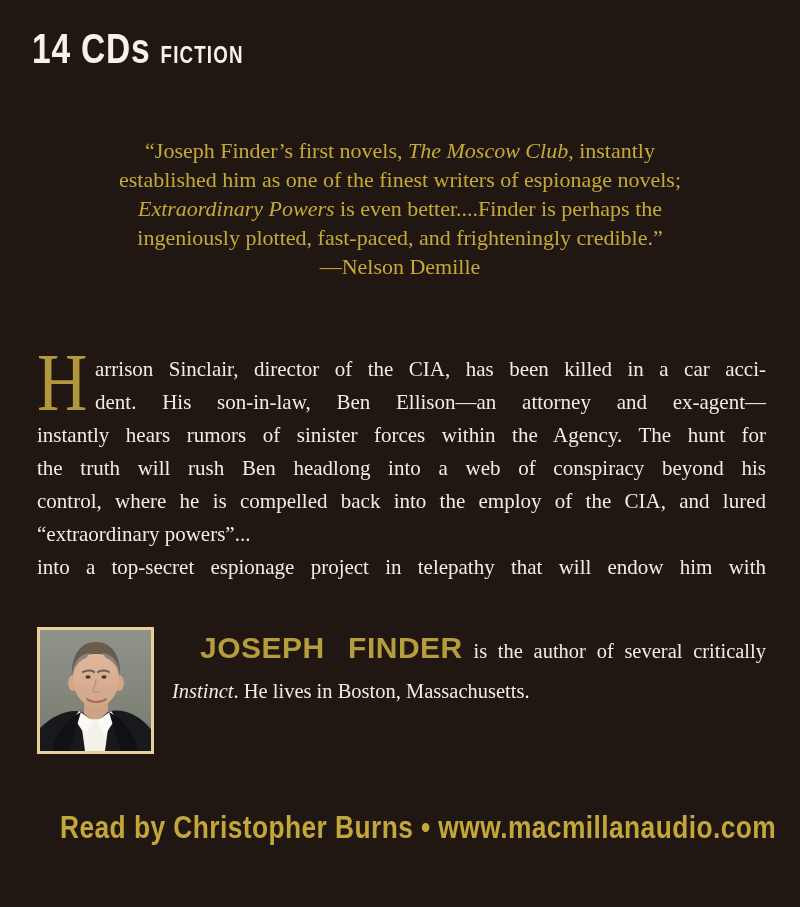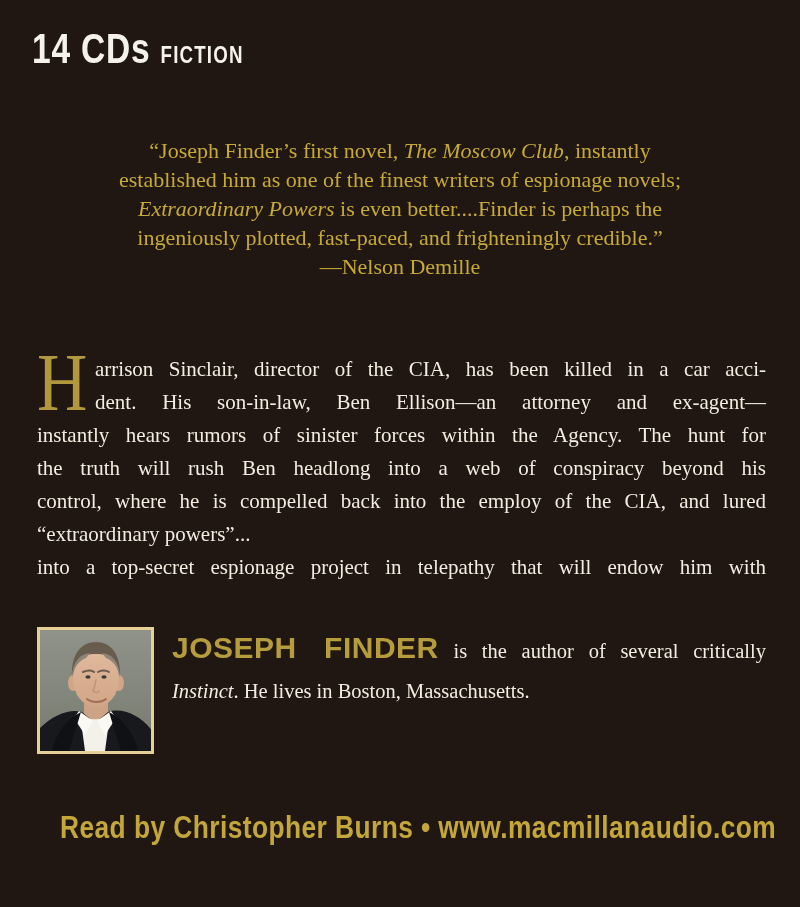--- a/index.html
+++ b/index.html
@@ -57,21 +57,21 @@
     border: 3px solid #e6d097;
     box-sizing: border-box;
     background: #83867c;
   }
   .photo-frame svg { display: block; width: 100%; height: 100%; }
   .bio {
     margin-left: 18px; width: 594px; margin-top: 1px;
     color: #f2ece1;
     font-size: 20.5px; line-height: 40px;
   }
-  .bio .line.just { text-align: justify; text-align-last: justify; white-space: nowrap; }
+  .bio .line.just { text-align: justify; text-align-last: justify; white-space: nowrap; margin-left: 28px; }
   .author-name {
     font-family: "Liberation Sans", sans-serif;
     font-weight: bold;
     font-size: 30px;
     color: #b59c3c;
     letter-spacing: 0.5px;
     word-spacing: 9px;
   }
 
   
@@ -90,21 +90,21 @@
 </head>
 <body>
 
 <div class="header">
   <span class="cd-count">14 CDs</span>
   <span class="genre">FICTION</span>
 </div>
 
 <div class="quote">
   <div>
-      <div class="line"><span>“Joseph Finder’s first novel, </span><span class="it">The Moscow Club</span><span>, instantly</span></div>
+      <div class="line"><span>“Joseph Finder’s first novels, </span><span class="it">The Moscow Club</span><span>, instantly</span></div>
       <div class="line"><span>established him as one of the finest writers of espionage novels;</span></div>
       <div class="line"><span class="it">Extraordinary Powers</span><span> is even better....Finder is perhaps the</span></div>
       <div class="line"><span>ingeniously plotted, fast-paced, and frighteningly credible.”</span></div>
     </div>
   <div class="attribution">—Nelson Demille</div>
 </div>
 
 <div class="synopsis">
   <span class="dropcap">H</span>
   <div>

